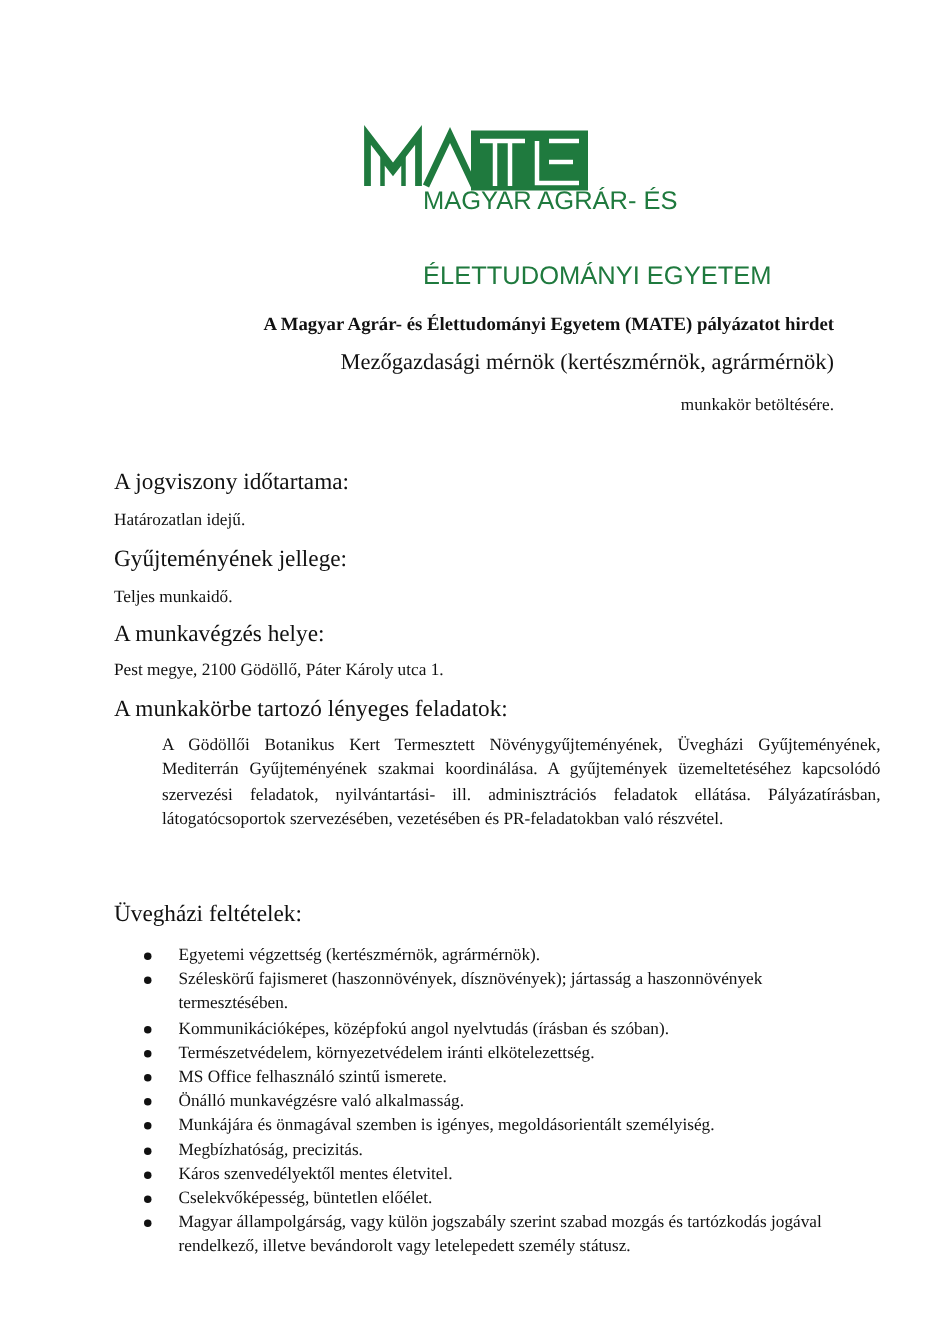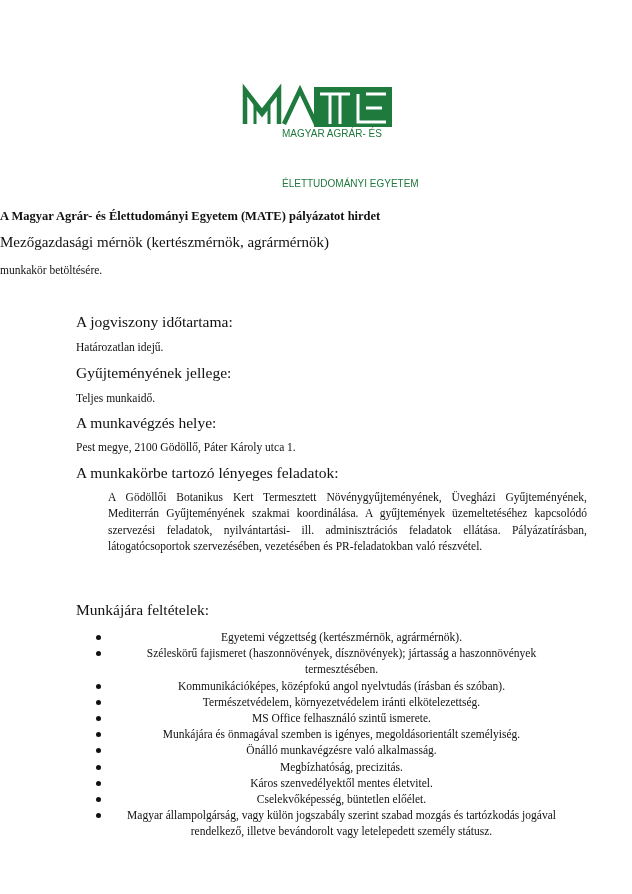--- a/index.html
+++ b/index.html
@@ -3,38 +3,38 @@
   <meta charset="utf-8">
   <style>
     html, body { margin: 0; padding: 0; background: #ffffff; }
     body {
       width: 632px; height: 894px; position: relative; overflow: hidden;
       font-family: "Liberation Serif", serif; color: #111111;
     }
     .logo { position: absolute; left: 242px; top: 82px; width: 152px; height: 80px; }
     .logo-text {
       position: absolute; left: 242px; width: 160px;
-      font-family: "Liberation Sans", sans-serif; font-size: 10px; color: #1f7a3e;
+      font-family: "Liberation Sans", sans-serif; font-size: 17px; color: #1f7a3e;
       letter-spacing: 0px; line-height: 13px; white-space: nowrap; padding-left: 40px;
     }
     .logo-text.l1 { top: 127px; }
     .logo-text.l2 { top: 141px; margin-top: 36px; }
-    .center { position: absolute; left: 0; width: 556px; text-align: left; white-space: nowrap; }
+    .center { position: absolute; left: 0; width: 556px; text-align: right; white-space: nowrap; }
     .announce { top: 209px; font-size: 12.5px; font-weight: bold; }
     .position { top: 234px; font-size: 15px; }
     .sub { top: 264px; font-size: 11.5px; }
     .h { position: absolute; left: 76px; font-size: 15.5px; font-weight: normal; white-space: nowrap; }
     .p { position: absolute; left: 76px; font-size: 11.5px; white-space: nowrap; }
     .para {
       position: absolute; left: 76px; width: 479px; font-size: 11.5px; line-height: 16.3px;
       text-align: justify;
       margin-left: 32px;
     }
     .bullets { position: absolute; left: 94px; top: 629px; width: 470px; margin: 0; padding: 0; list-style: none; }
-    .bullets li { position: relative; padding-left: 25px; font-size: 11.5px; line-height: 16.2px; text-align: center; }
+    .bullets li { position: relative; padding-left: 25px; font-size: 11.5px; line-height: 16.2px; }
     .bullets li .dot {
       position: absolute; left: 2px; top: 6px; width: 5px; height: 5px; border-radius: 50%; background: #111;
     }
   </style>
 </head>
 <body>
 
 <svg class="logo" viewBox="0 0 152 80" xmlns="http://www.w3.org/2000/svg">
   <g fill="none" stroke="#1f7a3e" stroke-width="4.5" stroke-linejoin="miter">
 
@@ -67,27 +67,27 @@
 
 <div class="h" style="top:364px">Gyűjteményének jellege:</div>
 <div class="p" style="top:392px">Teljes munkaidő.</div>
 
 <div class="h" style="top:414px">A munkavégzés helye:</div>
 <div class="p" style="top:441px">Pest megye, 2100 Gödöllő, Páter Károly utca 1.</div>
 
 <div class="h" style="top:464px">A munkakörbe tartozó lényeges feladatok:</div>
 <div class="para" style="top:489px">A Gödöllői Botanikus Kert Termesztett Növénygyűjteményének, Üvegházi Gyűjteményének, Mediterrán Gyűjteményének szakmai koordinálása. A gyűjtemények üzemeltetéséhez kapcsolódó szervezési feladatok, nyilvántartási- ill. adminisztrációs feladatok ellátása. Pályázatírásban, látogatócsoportok szervezésében, vezetésében és PR-feladatokban való részvétel.</div>
 
-<div class="h" style="top:601px">Munkájára feltételek:</div>
+<div class="h" style="top:601px">Üvegházi feltételek:</div>
 
 <ul class="bullets">
   <li><span class="dot"></span><span>Egyetemi végzettség (kertészmérnök, agrármérnök).</span></li>
   <li><span class="dot"></span><span>Széleskörű fajismeret (haszonnövények, dísznövények); jártasság a haszonnövények termesztésében.</span></li>
   <li><span class="dot"></span><span>Kommunikációképes, középfokú angol nyelvtudás (írásban és szóban).</span></li>
   <li><span class="dot"></span><span>Természetvédelem, környezetvédelem iránti elkötelezettség.</span></li>
   <li><span class="dot"></span><span>MS Office felhasználó szintű ismerete.</span></li>
+  <li><span class="dot"></span><span>Önálló munkavégzésre való alkalmasság.</span></li>
   <li><span class="dot"></span><span>Munkájára és önmagával szemben is igényes, megoldásorientált személyiség.</span></li>
-  <li><span class="dot"></span><span>Önálló munkavégzésre való alkalmasság.</span></li>
   <li><span class="dot"></span><span>Megbízhatóság, precizitás.</span></li>
   <li><span class="dot"></span><span>Káros szenvedélyektől mentes életvitel.</span></li>
   <li><span class="dot"></span><span>Cselekvőképesség, büntetlen előélet.</span></li>
   <li><span class="dot"></span><span>Magyar állampolgárság, vagy külön jogszabály szerint szabad mozgás és tartózkodás jogával rendelkező, illetve bevándorolt vagy letelepedett személy státusz.</span></li>
 </ul>
 
 </body></html>

